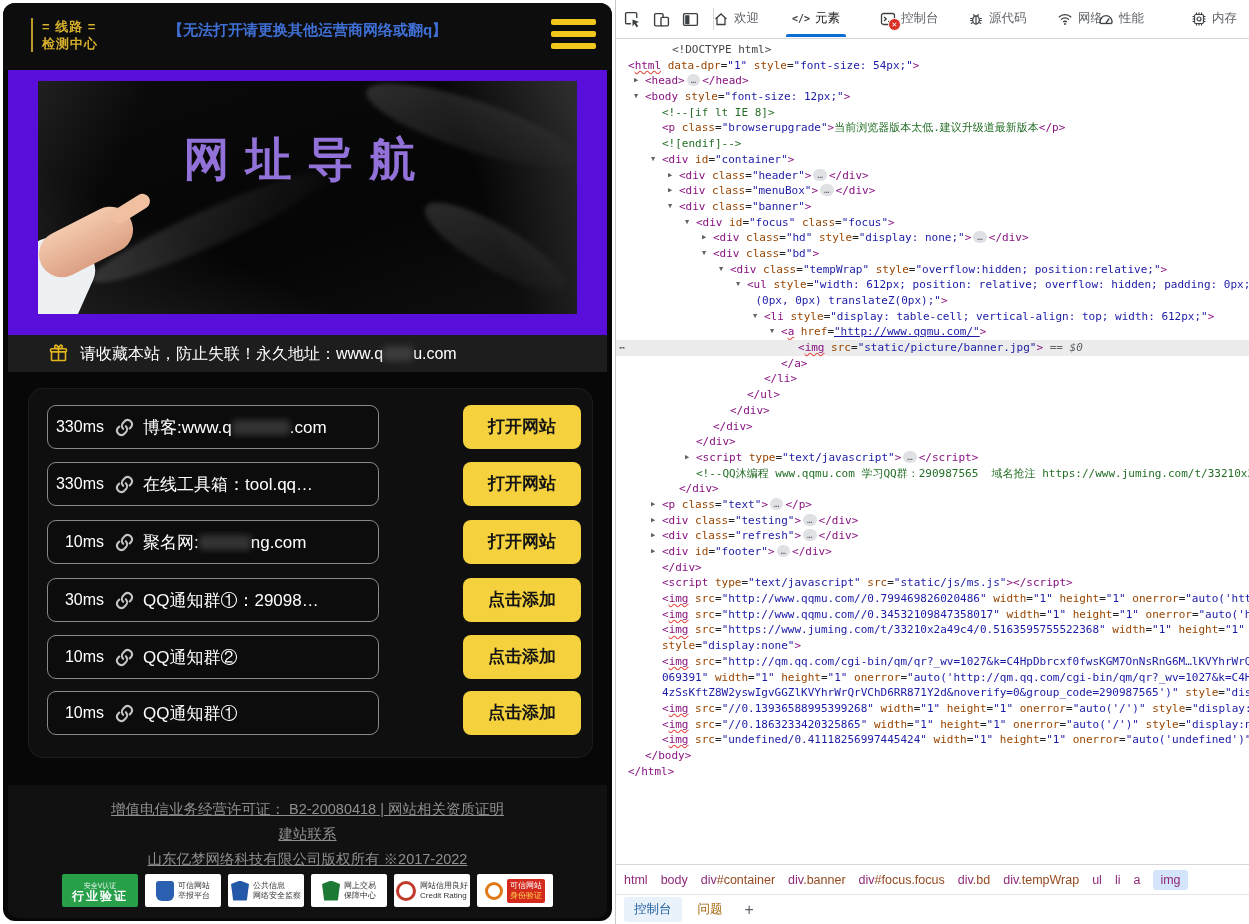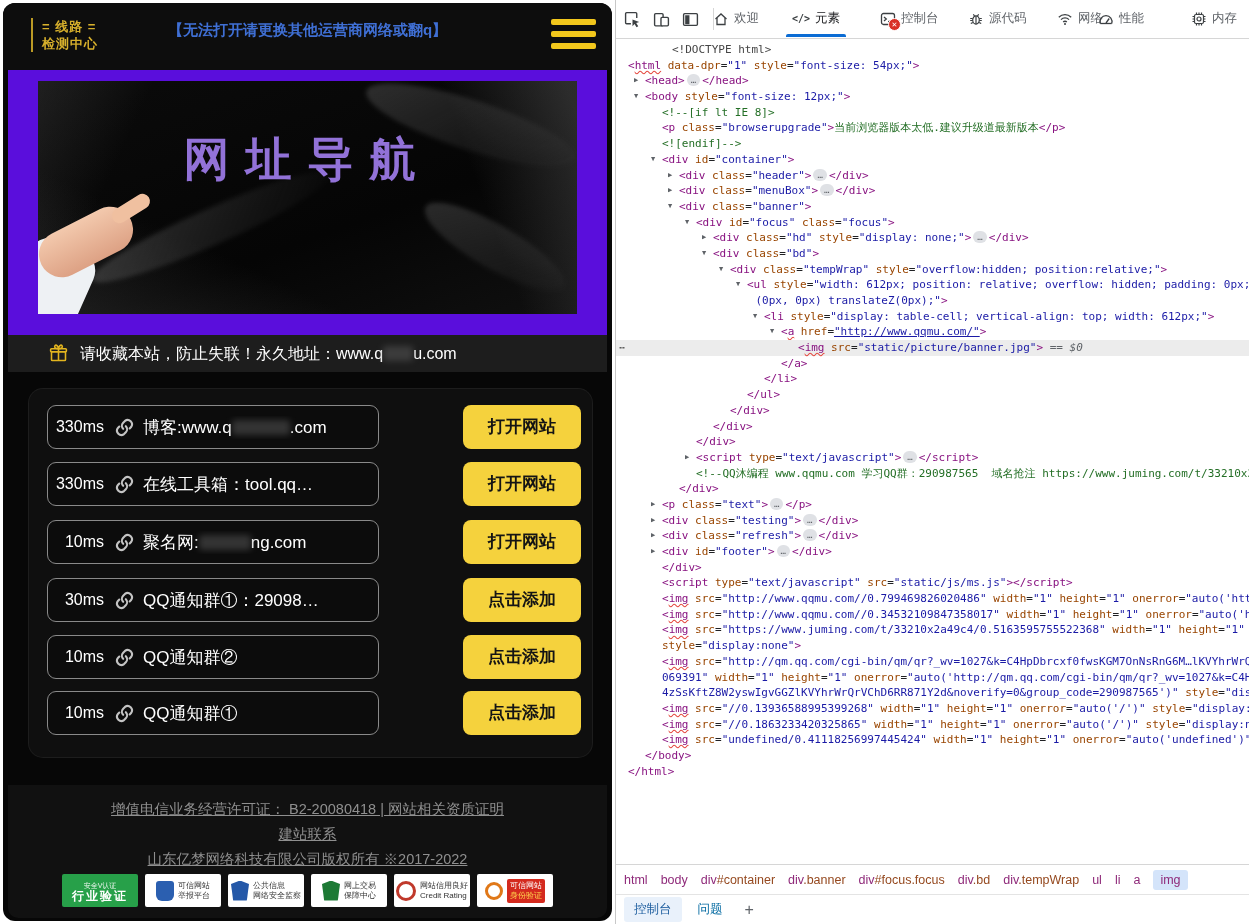--- a/index.html
+++ b/index.html
@@ -109,21 +109,21 @@
   .dt-crumbs{position:absolute;bottom:30px;left:0;right:0;height:30px;border-top:1px solid #d6d6d6;
        display:flex;align-items:center;padding-left:8px;gap:13px;font-size:12.5px;background:#fff;
        box-sizing:border-box;}
   .crumb{white-space:nowrap;cursor:pointer;}
   .crumb .ct{color:#8f2a7a;}
   .crumb .cr{color:#95491f;}
   .crumb.sel{background:#d4e4fa;border-radius:3px;padding:3px 7px;}
   .dt-drawer{position:absolute;bottom:0;left:0;right:0;height:30px;border-top:1px solid #e4e4e4;
        display:flex;align-items:center;padding-left:8px;gap:6px;font-size:12.5px;background:#fff;
        box-sizing:border-box;}
-  .drawer-tab{color:#0369a1;padding:4px 10px;cursor:pointer;border-radius:3px;}
+  .drawer-tab{color:#a16207;padding:4px 10px;cursor:pointer;border-radius:3px;}
   .drawer-tab.active{background:#e9f1fb;color:#1b5c9e;}
   .drawer-plus{color:#5f6368;font-size:16px;padding:0 6px;cursor:pointer;}
   svg{display:block;}
 </style>
 </head>
 <body>
 
 <div class="phone">
   <div class="device">
     <div class="site-header">

